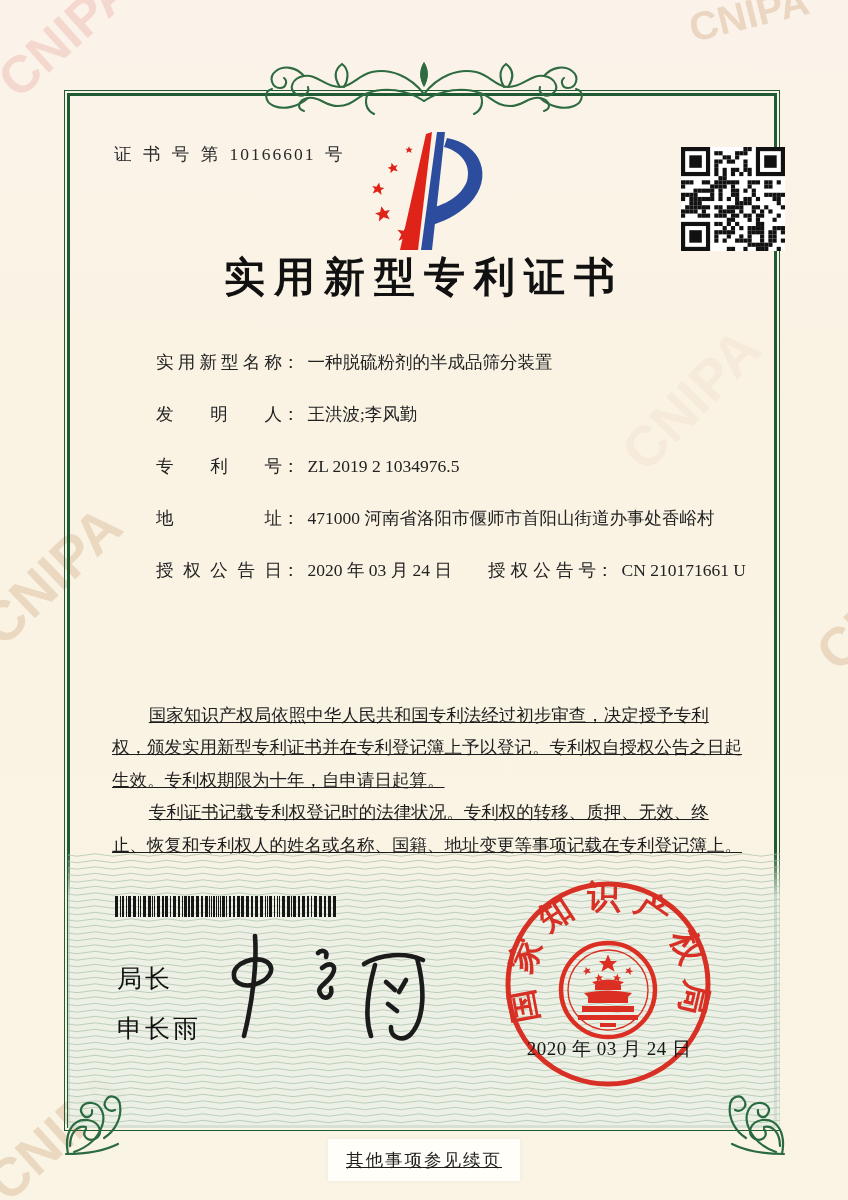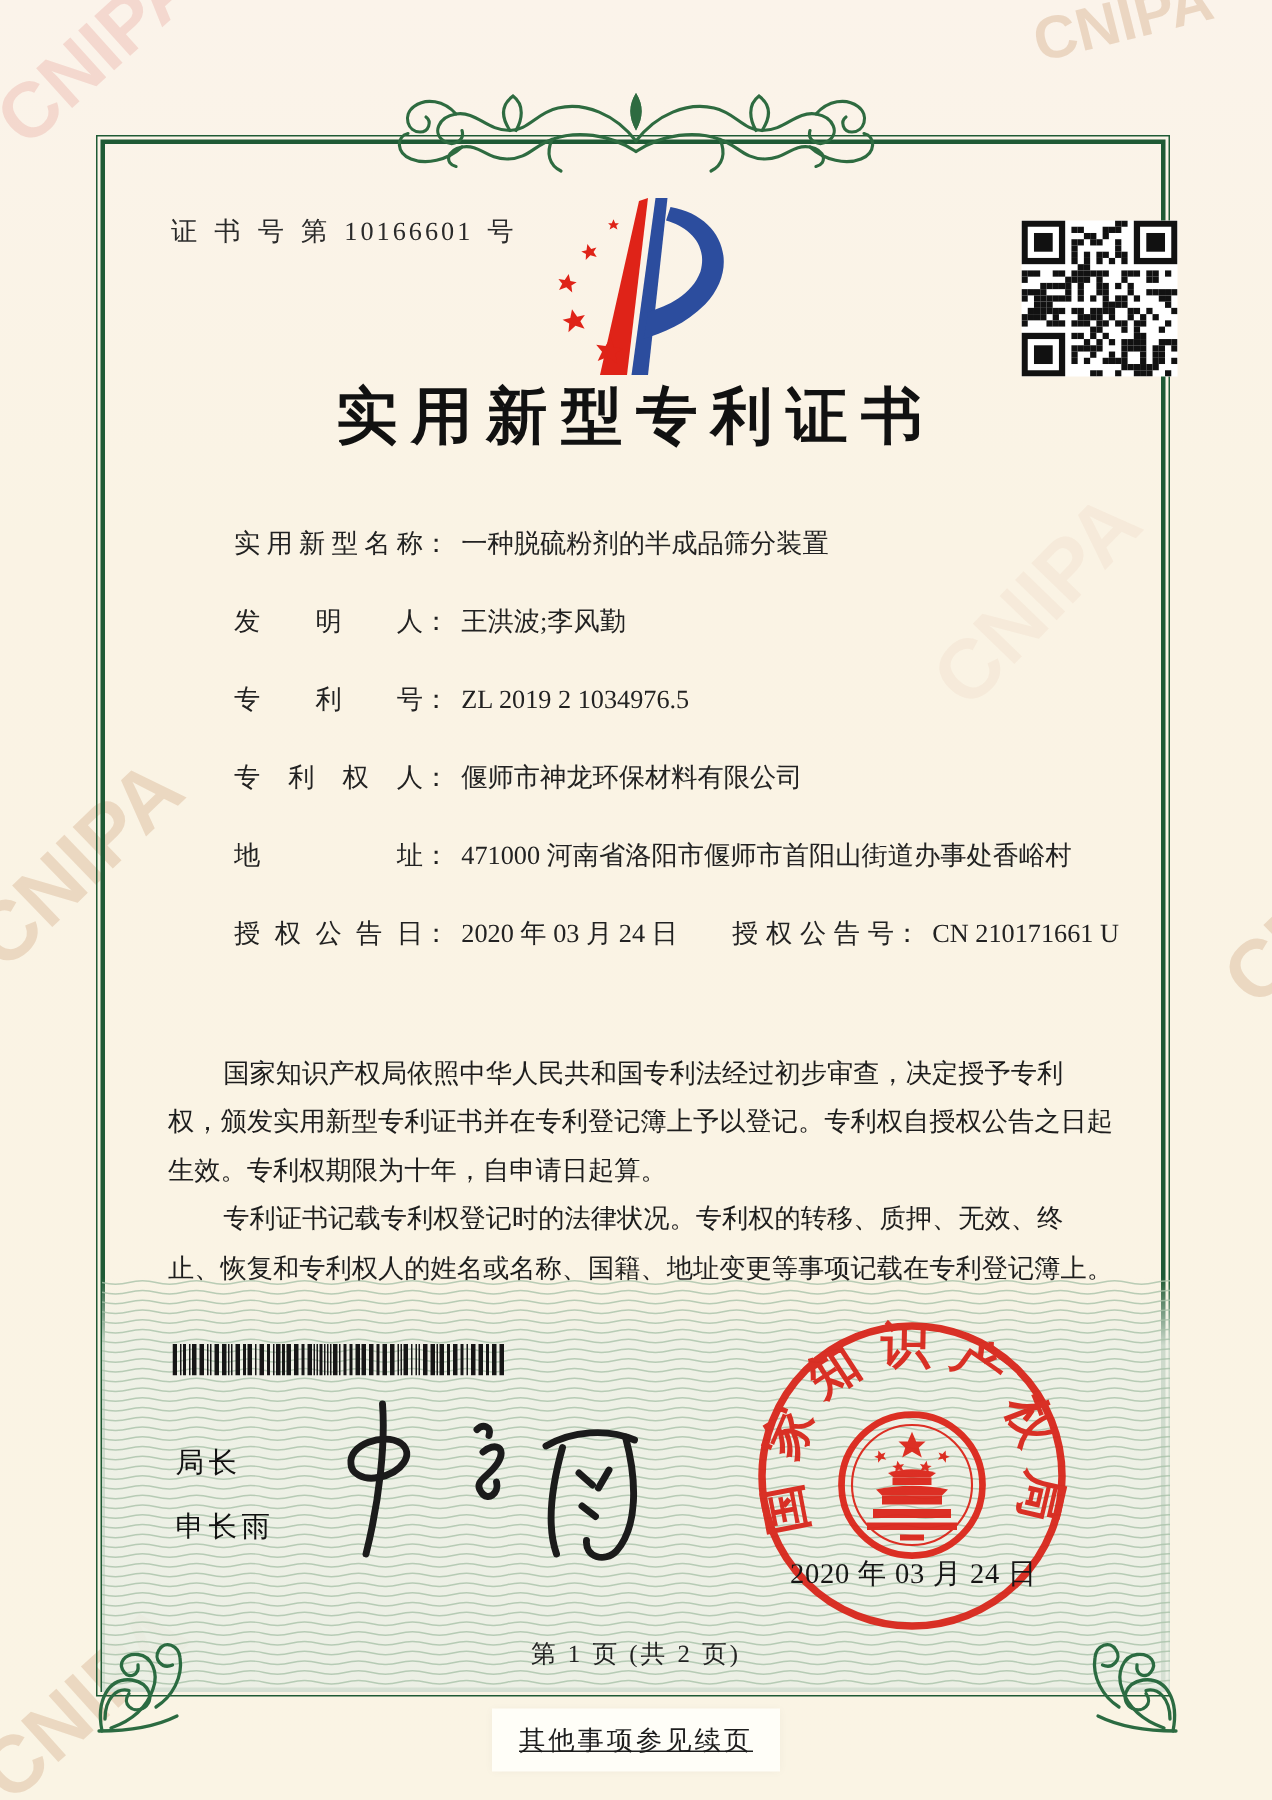--- a/index.html
+++ b/index.html
@@ -36,28 +36,28 @@
     display:inline-block;width:126px;text-align:justify;text-align-last:justify;
     vertical-align:top;
   }
   .fcolon{display:inline-block;margin-right:8px;}
   .grant-no-pair{position:absolute;left:332px;top:0;}
   .grant-no-pair .flabel{width:108px;}
   .paras{
     position:absolute;left:112px;top:699px;width:630px;font-size:17.5px;
     line-height:1.85;color:#1d1d1d;
   }
-  .paras p{margin:0;text-indent:2.1em;}
+  .paras p{margin:0;text-indent:2.1em;text-decoration:underline;}
   .guilloche-band{
     position:absolute;left:68px;top:852px;width:712px;height:276px;
     background:linear-gradient(180deg,rgba(236,240,230,0) 0,rgba(236,240,230,.85) 45px,rgba(234,239,229,.9) 100%);
   }
   .guilloche-band svg{position:absolute;left:0;top:0;}
   .barcode{position:absolute;left:115px;top:896px;}
-  .signer{position:absolute;left:117px;top:962px;font-size:19px;letter-spacing:3px;color:#111;}
+  .signer{position:absolute;left:117px;top:962px;font-size:25px;letter-spacing:3px;color:#111;}
   .signer div{margin-bottom:17px;}
   .signature{position:absolute;left:218px;top:930px;}
   .seal{position:absolute;left:500px;top:876px;}
   .seal-date{
     position:absolute;left:514px;top:1036px;width:190px;text-align:center;
     font-size:19px;color:#161616;letter-spacing:0.5px;white-space:nowrap;
   }
   .page-num{
     position:absolute;left:0;top:1092px;width:848px;text-align:center;
     font-size:16.5px;letter-spacing:2px;color:#222;
@@ -416,23 +416,20 @@
     <div class="field-row">
       <span class="flabel">实用新型名称</span><span class="fcolon">：</span><span>一种脱硫粉剂的半成品筛分装置</span>
     </div>
     <div class="field-row">
       <span class="flabel">发明人</span><span class="fcolon">：</span><span>王洪波;李风勤</span>
     </div>
     <div class="field-row">
       <span class="flabel">专利号</span><span class="fcolon">：</span><span>ZL 2019 2 1034976.5</span>
     </div>
     <div class="field-row">
-      <span class="flabel">专利权人</span><span class="fcolon">：</span><span>偃师市神龙环保材料有限公司</span>
-    </div>
-    <div class="field-row">
       <span class="flabel">地址</span><span class="fcolon">：</span><span>471000 河南省洛阳市偃师市首阳山街道办事处香峪村</span>
     </div>
     <div class="field-row">
       <span class="flabel">授权公告日</span><span class="fcolon">：</span><span>2020 年 03 月 24 日</span>
       <span class="grant-no-pair">
         <span class="flabel">授权公告号</span><span class="fcolon">：</span><span>CN 210171661 U</span>
       </span>
     </div>
   </div>
 
@@ -545,17 +542,16 @@
       <rect x="-13" y="-5" width="26" height="5"></rect>
       <path d="M-24,3 Q0,-2 24,3 L20,7 L-20,7 Z"></path>
       <rect x="-20" y="7" width="40" height="6"></rect>
       <rect x="-26" y="16" width="52" height="6"></rect>
       <rect x="-30" y="25" width="60" height="5"></rect>
       <rect x="-8" y="33" width="16" height="4"></rect>
     </g>
   </svg>
   <div class="seal-date">2020 年 03 月 24 日</div>
 
-  <div class="page-num">第 1 页 (共 2 页)</div>
 
   <div class="note-box">其他事项参见续页</div>
 
 </div>
 
 </body></html>

